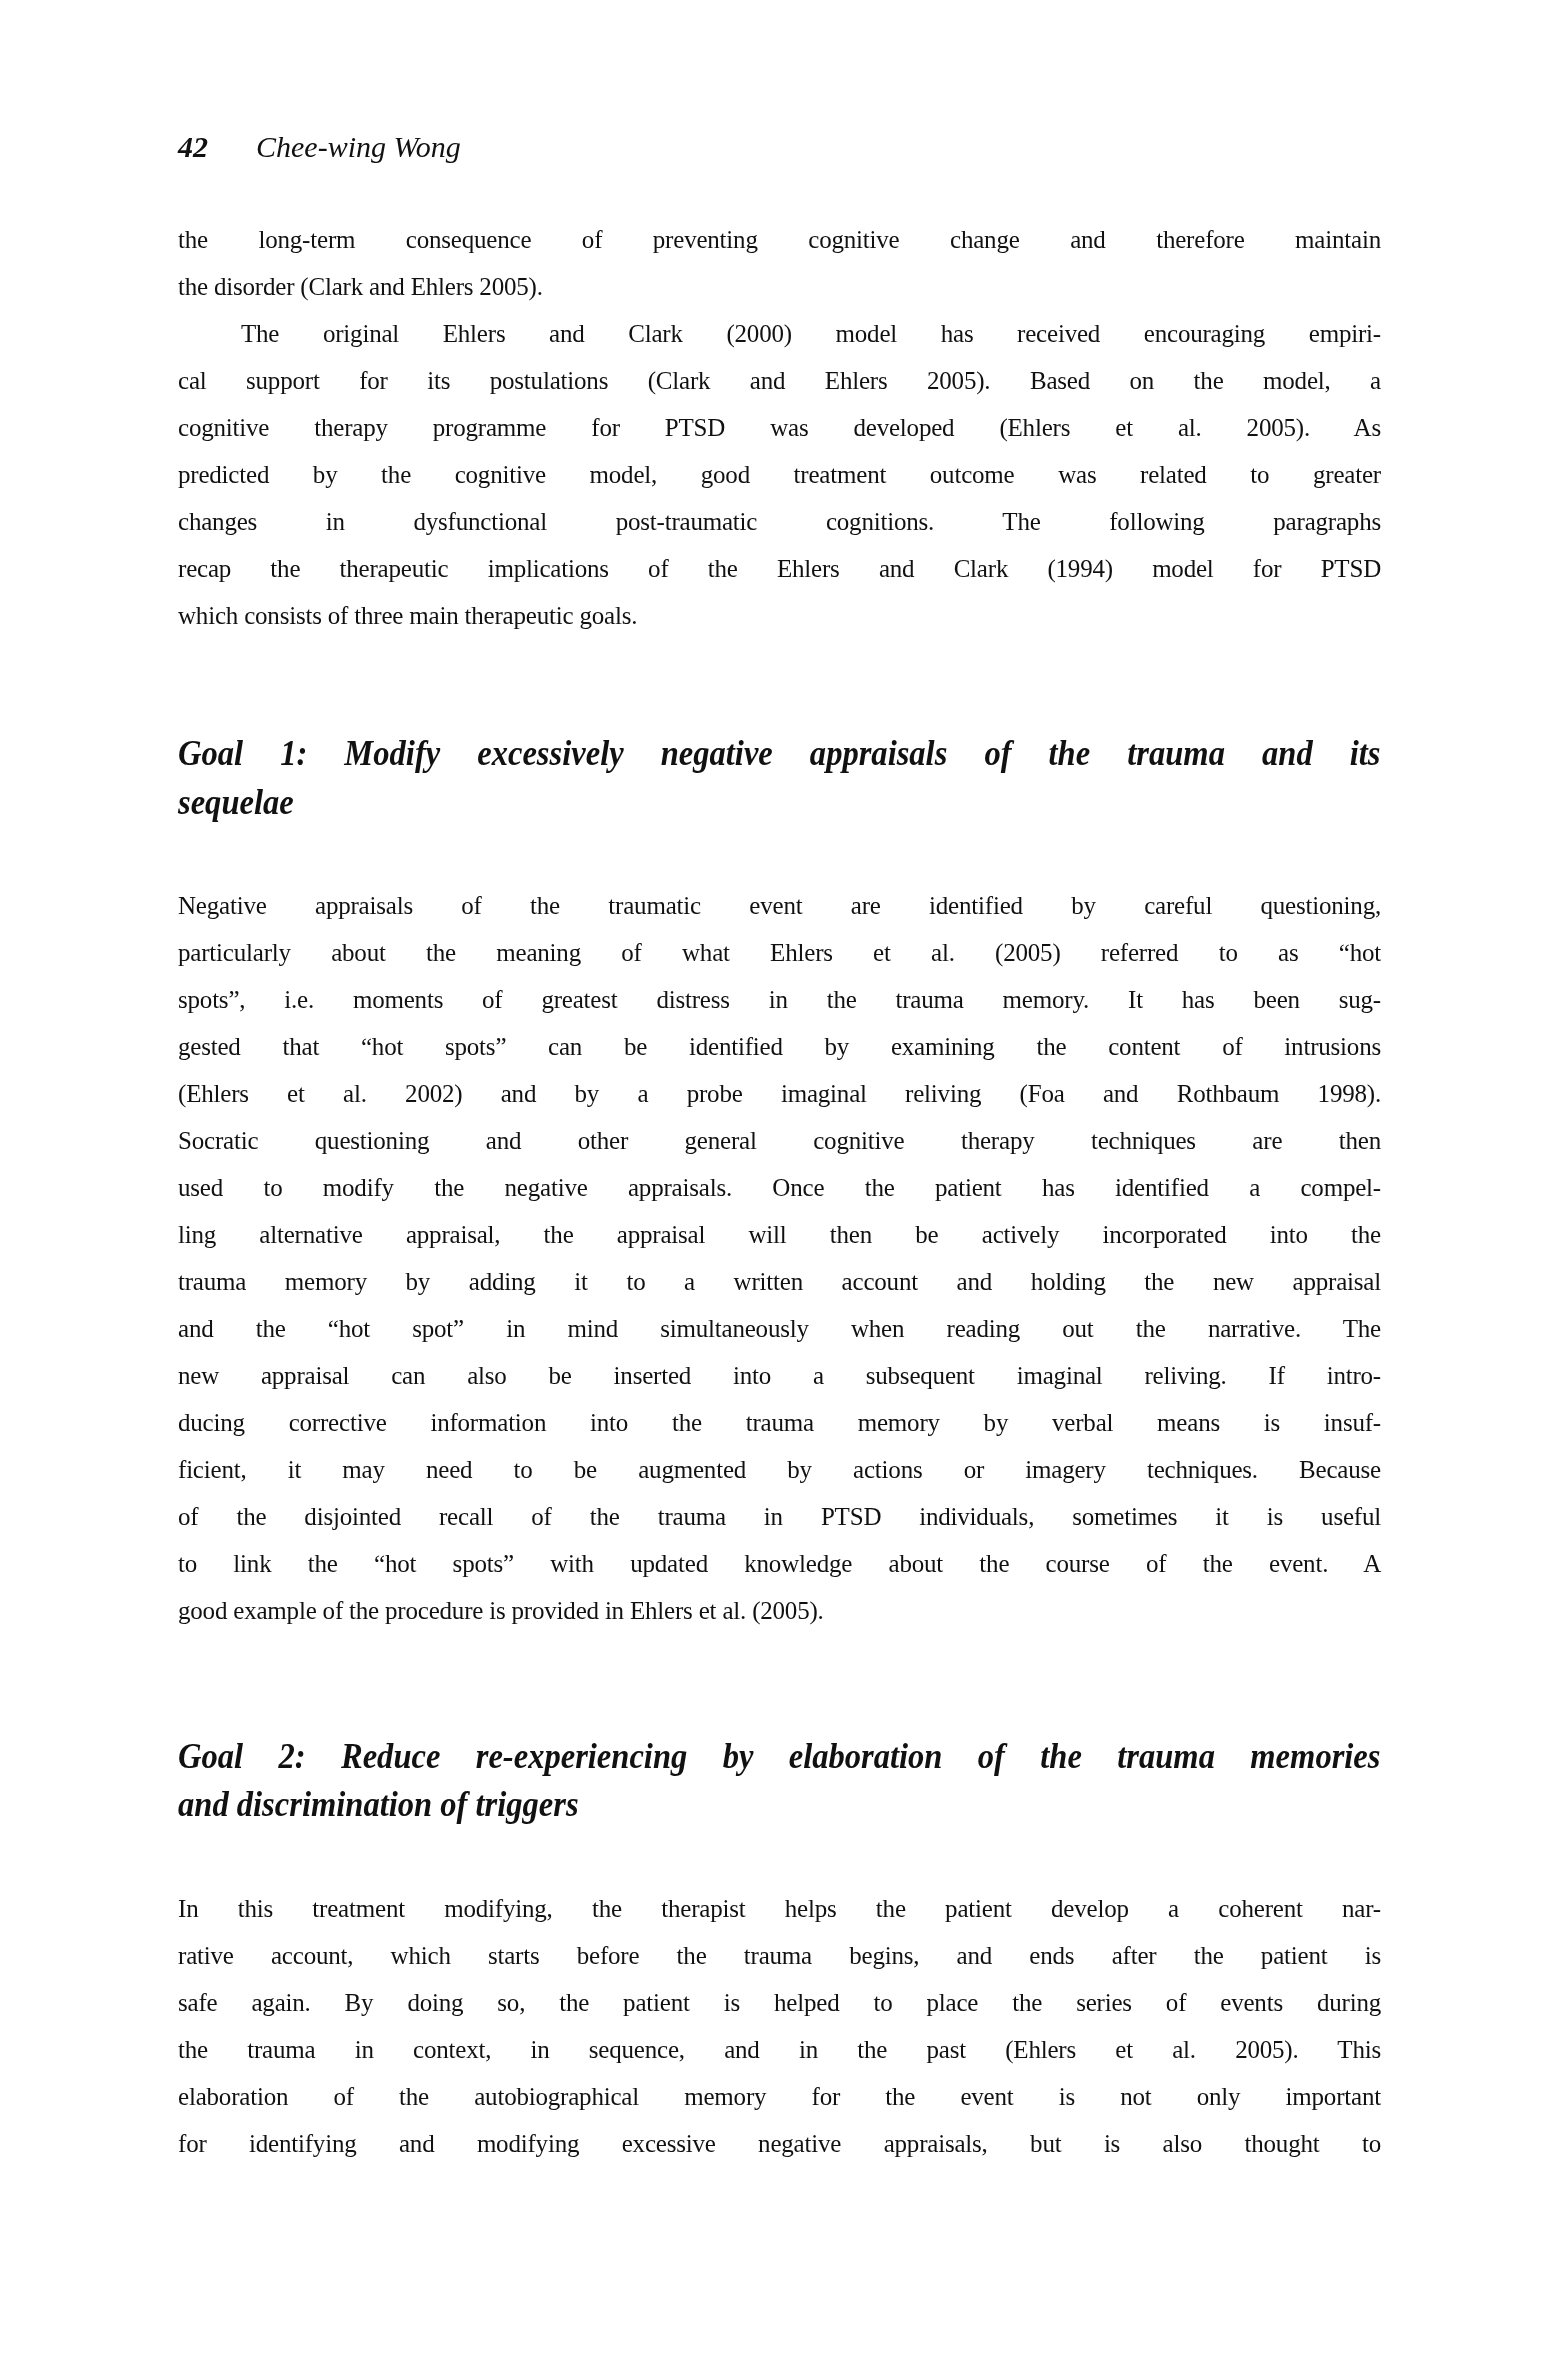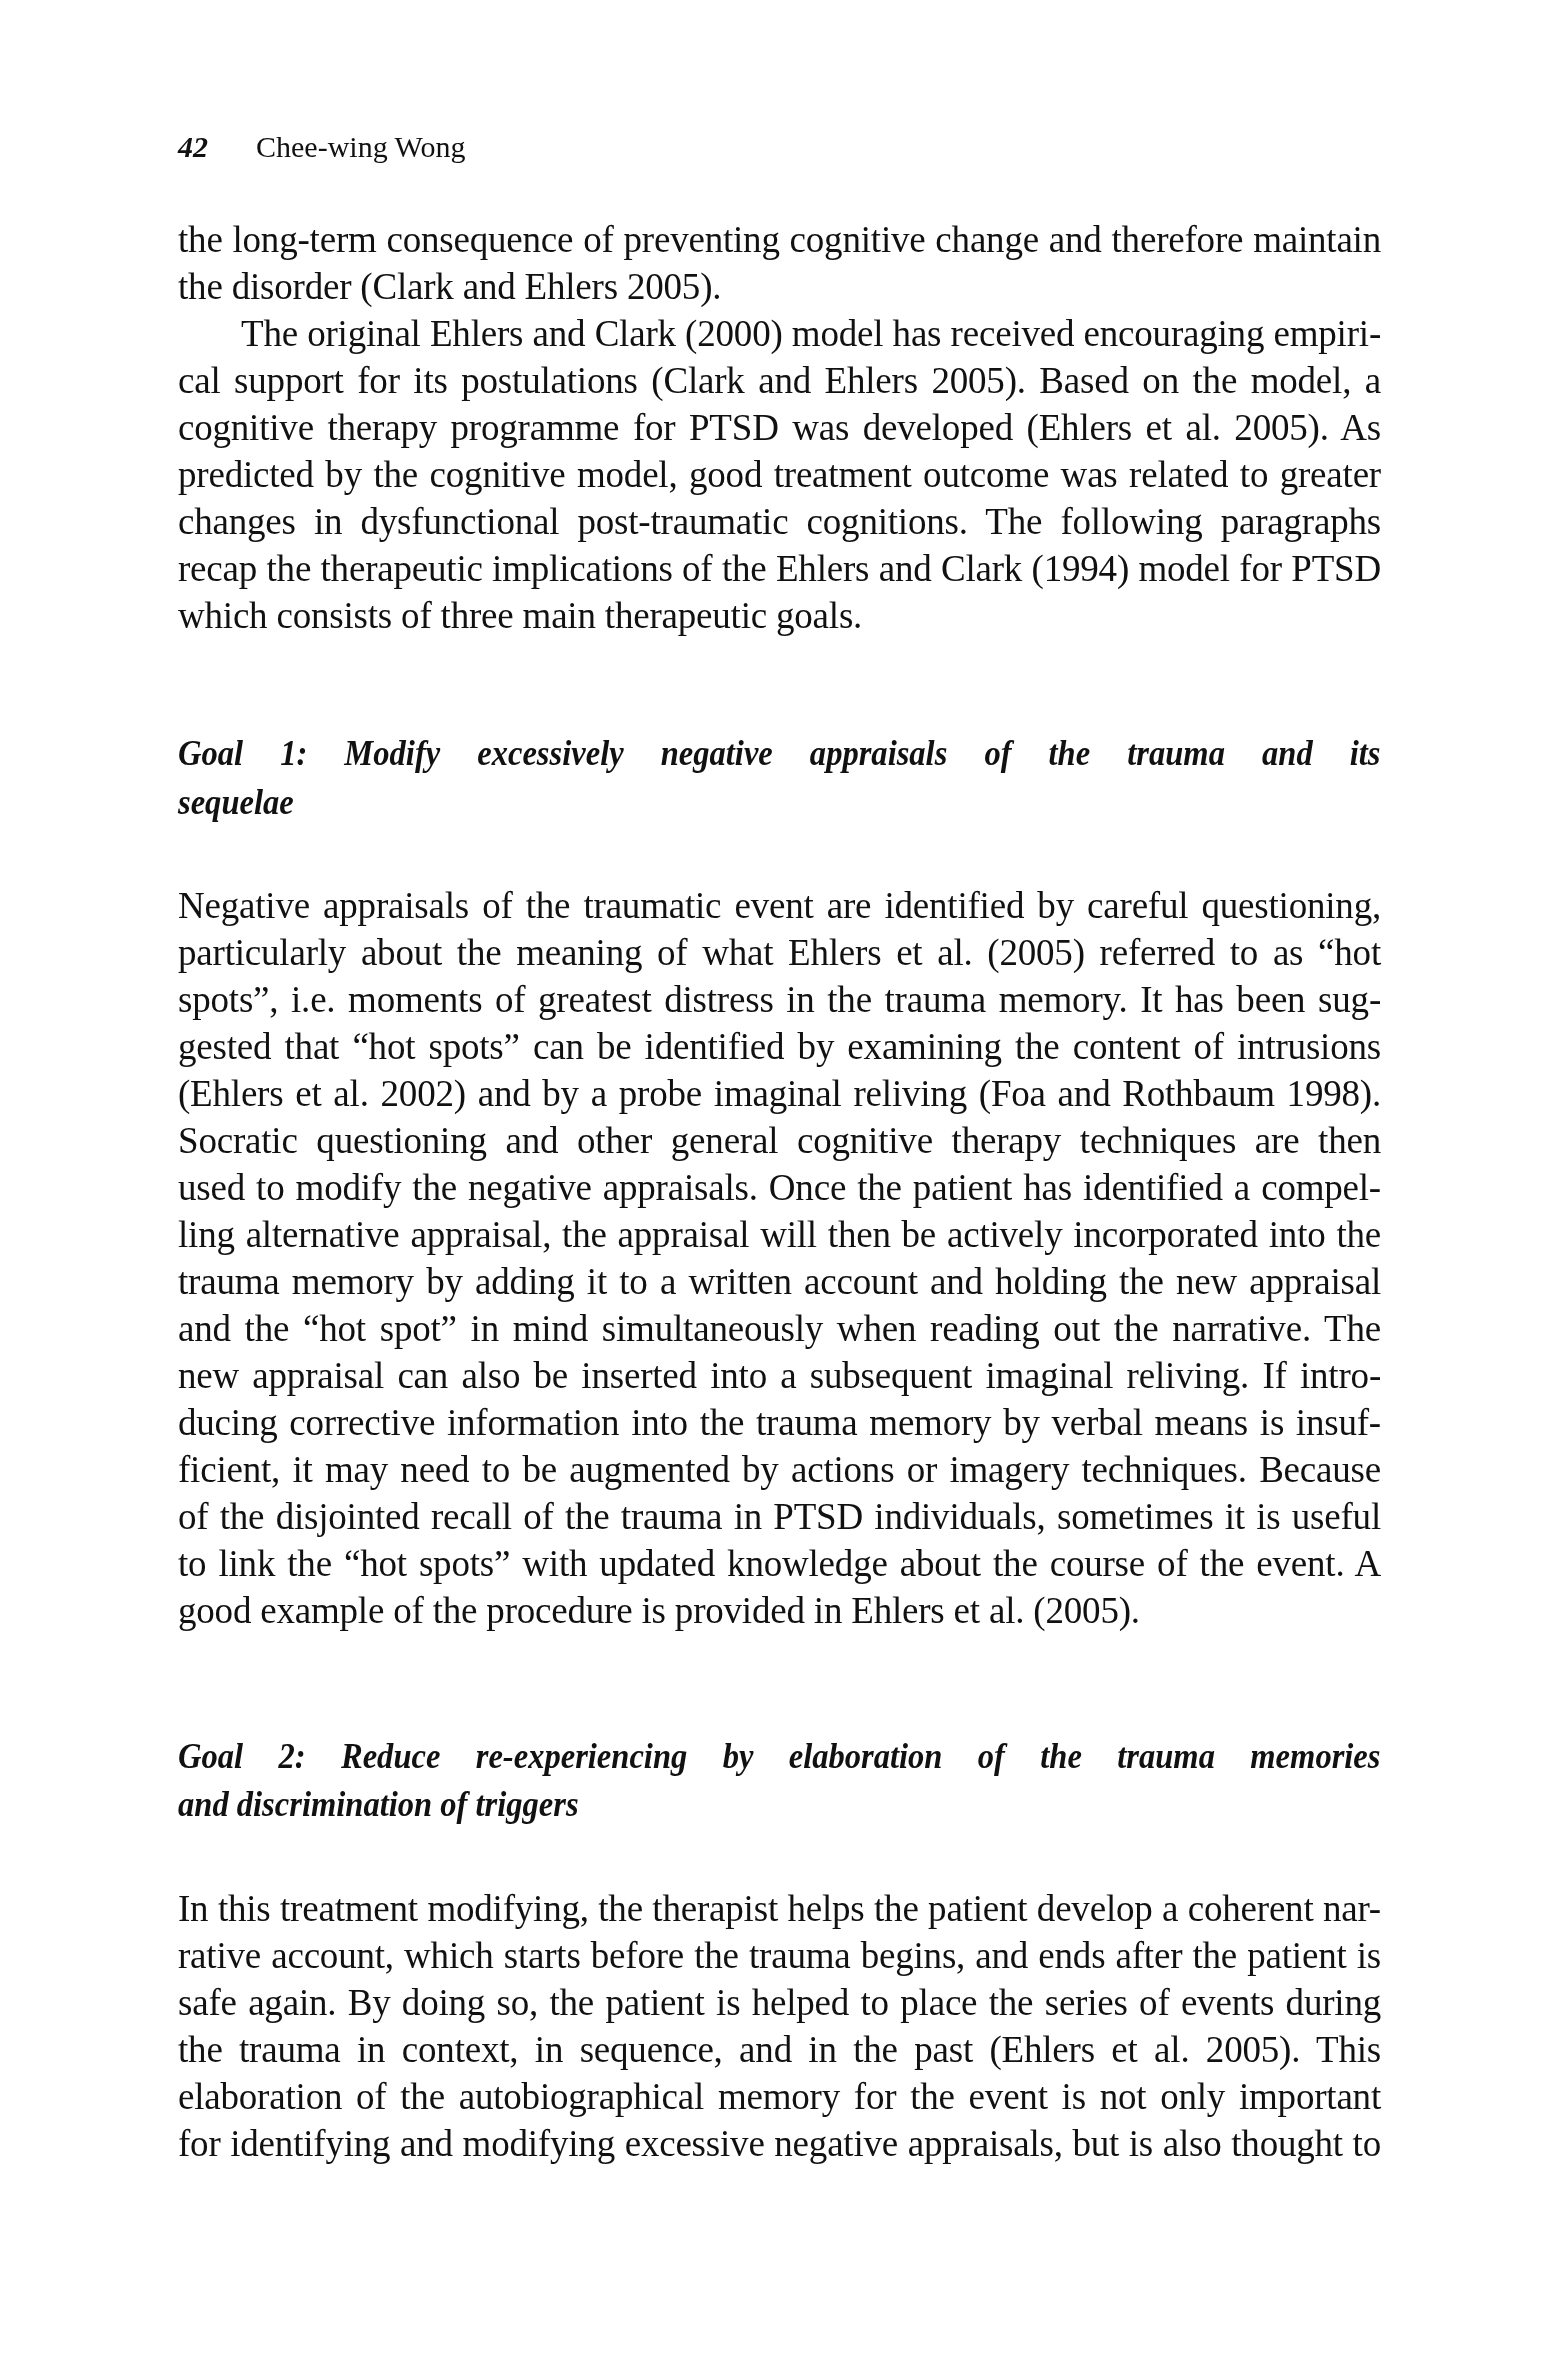--- a/index.html
+++ b/index.html
@@ -19,27 +19,27 @@
   }
   .running-head {
     position: absolute;
     top: 129px;
     left: 0;
     font-size: 30px;
     line-height: 35px;
     white-space: nowrap;
   }
   .running-head .pnum { font-weight: bold; display: inline-block; width: 78px; font-style: italic; }
-  .running-head .author { }
+  .running-head .author { font-style: italic; }
 
   .line {
     position: absolute;
     left: 0;
     width: 1203px;
-    font-size: 37px;
+    font-size: 25px;
     line-height: 47px;
     white-space: nowrap;
     text-align: justify;
     text-align-last: justify;
     letter-spacing: -0.2px;
   }
   .line.last { text-align-last: left; font-family: Liberation Serif, serif; }
   .line.indent { padding-left: 63px; width: 1140px; }
 
   .heading {

